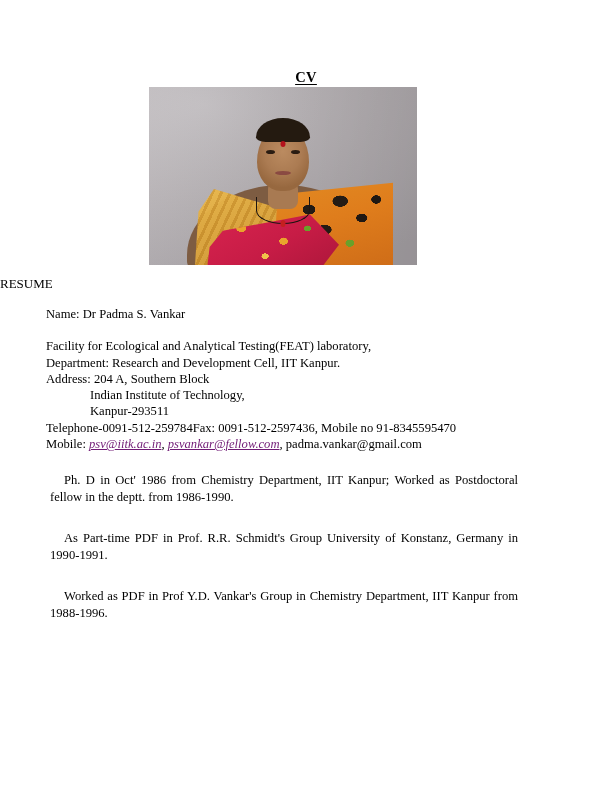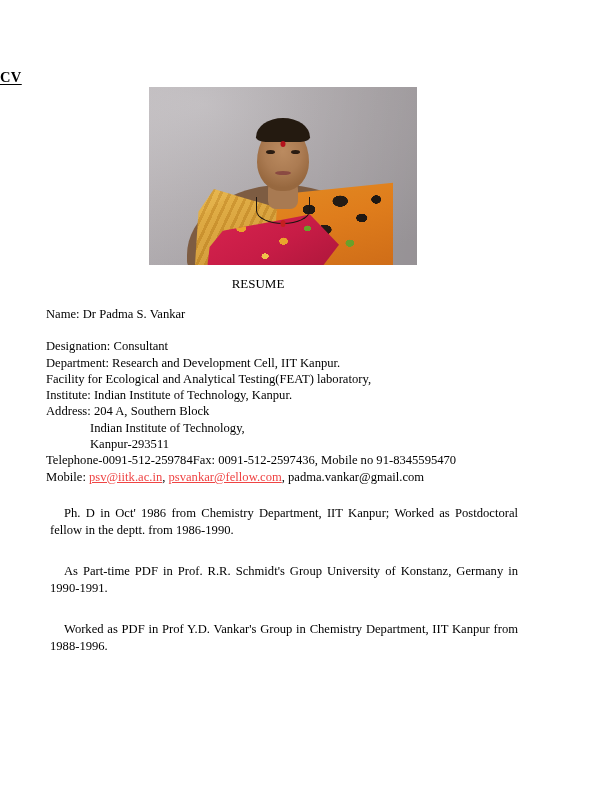--- a/index.html
+++ b/index.html
@@ -16,20 +16,21 @@
     font-family: "Liberation Serif", "DejaVu Serif", serif;
     color: #000000;
   }
 
   
   .cv-title {
     position: absolute;
     left: 0;
     top: 69px;
     width: 612px;
+    text-align: center;
     font-size: 14.5px;
     font-weight: bold;
     letter-spacing: 0.4px;
   }
   .cv-title span {
     text-decoration: underline;
     text-underline-offset: 2px;
   }
 
   
@@ -225,37 +226,38 @@
     background: #c4201f;
     border-radius: 50%;
   }
 
   
   .resume-heading {
     position: absolute;
     left: 0;
     top: 276px;
     width: 516px;
-    text-align: center;
+    text-align: left;
     font-size: 13px;
   }
   .body-block {
     position: absolute;
     left: 46px;
     top: 306px;
     width: 476px;
     font-size: 12.6px;
     line-height: 16.3px;
   }
   .line { white-space: pre; }
   .spacer { height: 16px; }
   .indent-addr { padding-left: 44px; }
   .link {
-    color: #ef4444;
+    color: #701a75;
     text-decoration: underline;
+    font-style: italic;
   }
   .para {
     text-align: justify;
     text-indent: 14px;
     margin: 4px;
     line-height: 17px;
   }
   .para-gap { height: 16px; }
 </style>
 </head>
@@ -283,24 +285,22 @@
     <div class="mouth"></div>
     <div class="necklace"></div>
   </div>
 
   <div class="resume-heading">RESUME</div>
 
   <div class="body-block">
 
     <div class="line">Name: Dr Padma S. Vankar</div>
     <div class="spacer"></div>
-    <div class="line">Designation: Consultant</div>
+    <div class="line">Facility for Ecological and Analytical Testing(FEAT) laboratory,</div>
     <div class="line">Department: Research and Development Cell, IIT Kanpur.</div>
-    <div class="line">Facility for Ecological and Analytical Testing(FEAT) laboratory,</div>
-    <div class="line">Institute: Indian Institute of Technology, Kanpur.</div>
     <div class="line">Address: 204 A, Southern Block</div>
     <div class="line indent-addr">Indian Institute of Technology,</div>
     <div class="line indent-addr">Kanpur-293511</div>
     <div class="line">Telephone-0091-512-259784Fax: 0091-512-2597436, Mobile no 91-8345595470</div>
 
     <div class="line"><span>Mobile: </span><a class="link" href="#">psv@iitk.ac.in</a><span>, </span><a class="link" href="#">psvankar@fellow.com</a><span>, </span><span>padma.vankar@gmail.com</span></div>
 
     <div class="para-gap"></div>
     <p class="para">Ph. D in Oct' 1986 from Chemistry Department, IIT Kanpur; Worked as Postdoctoral fellow in the deptt. from 1986-1990.</p>
     <div class="para-gap"></div>

